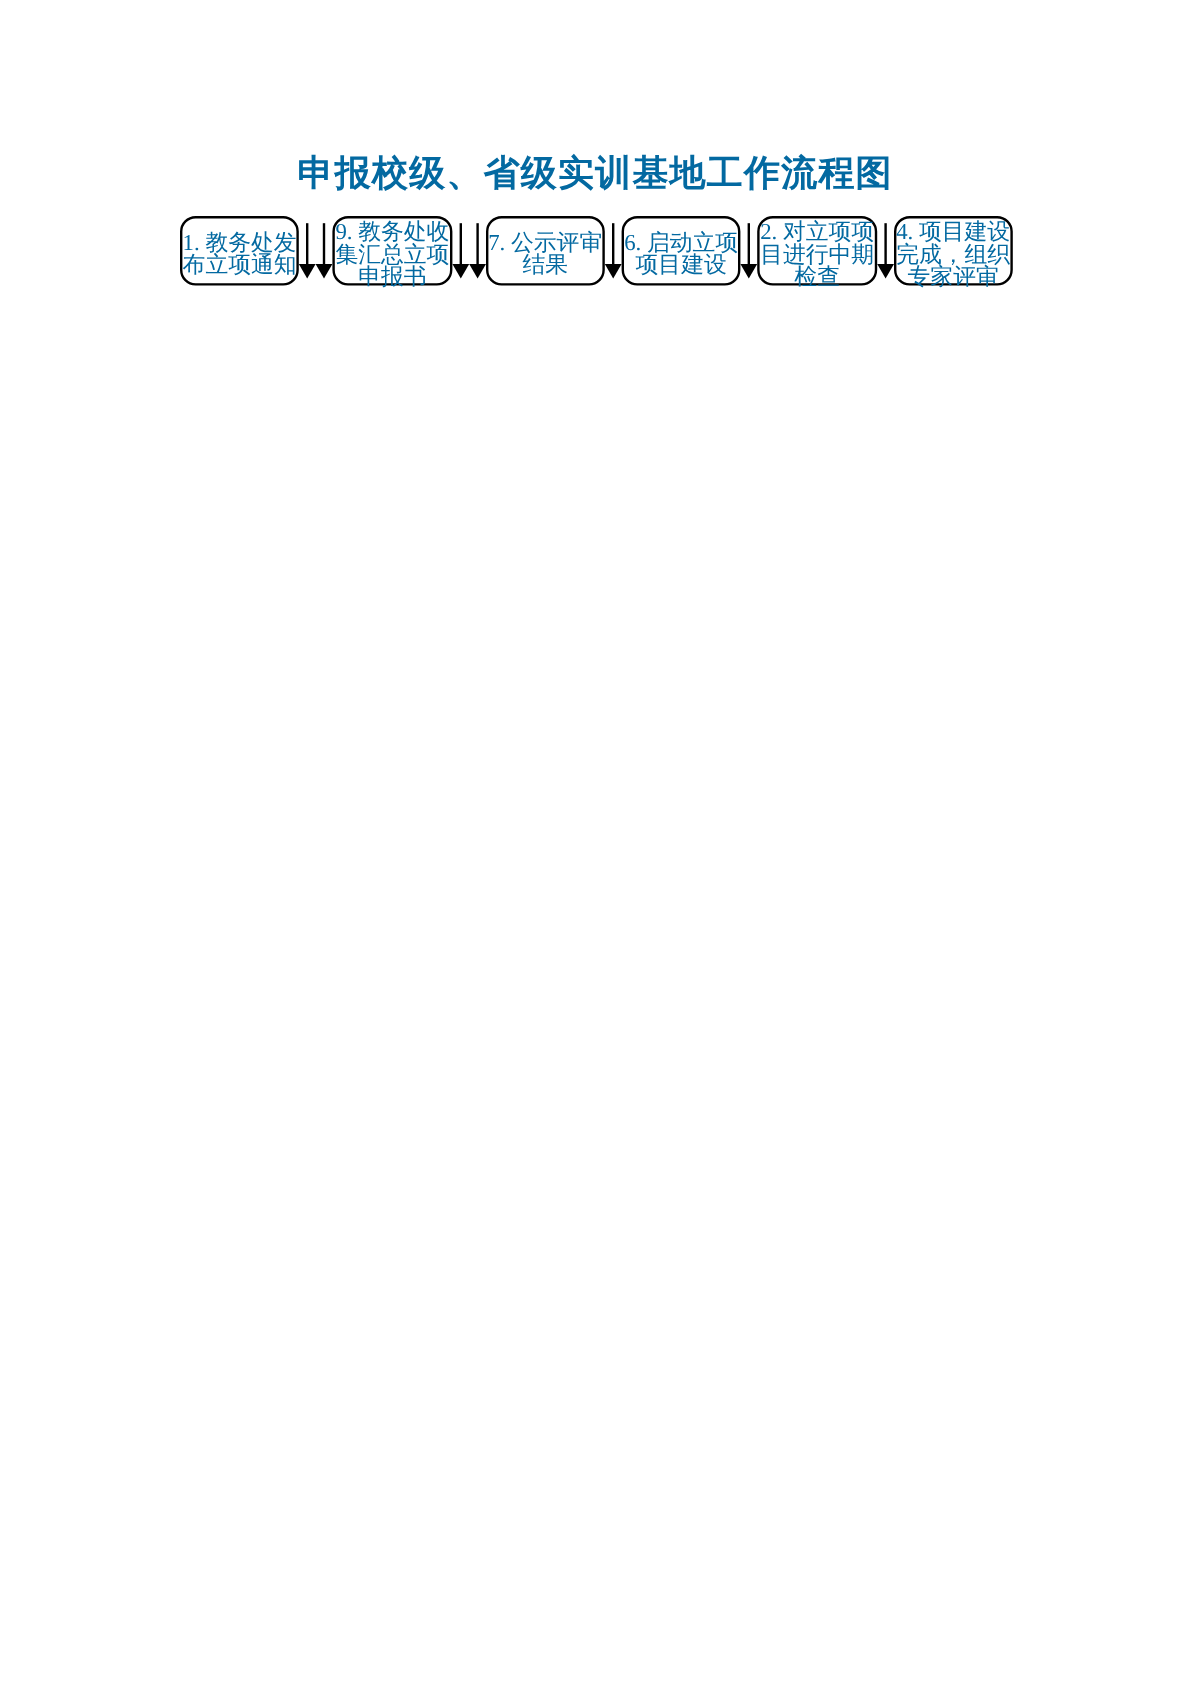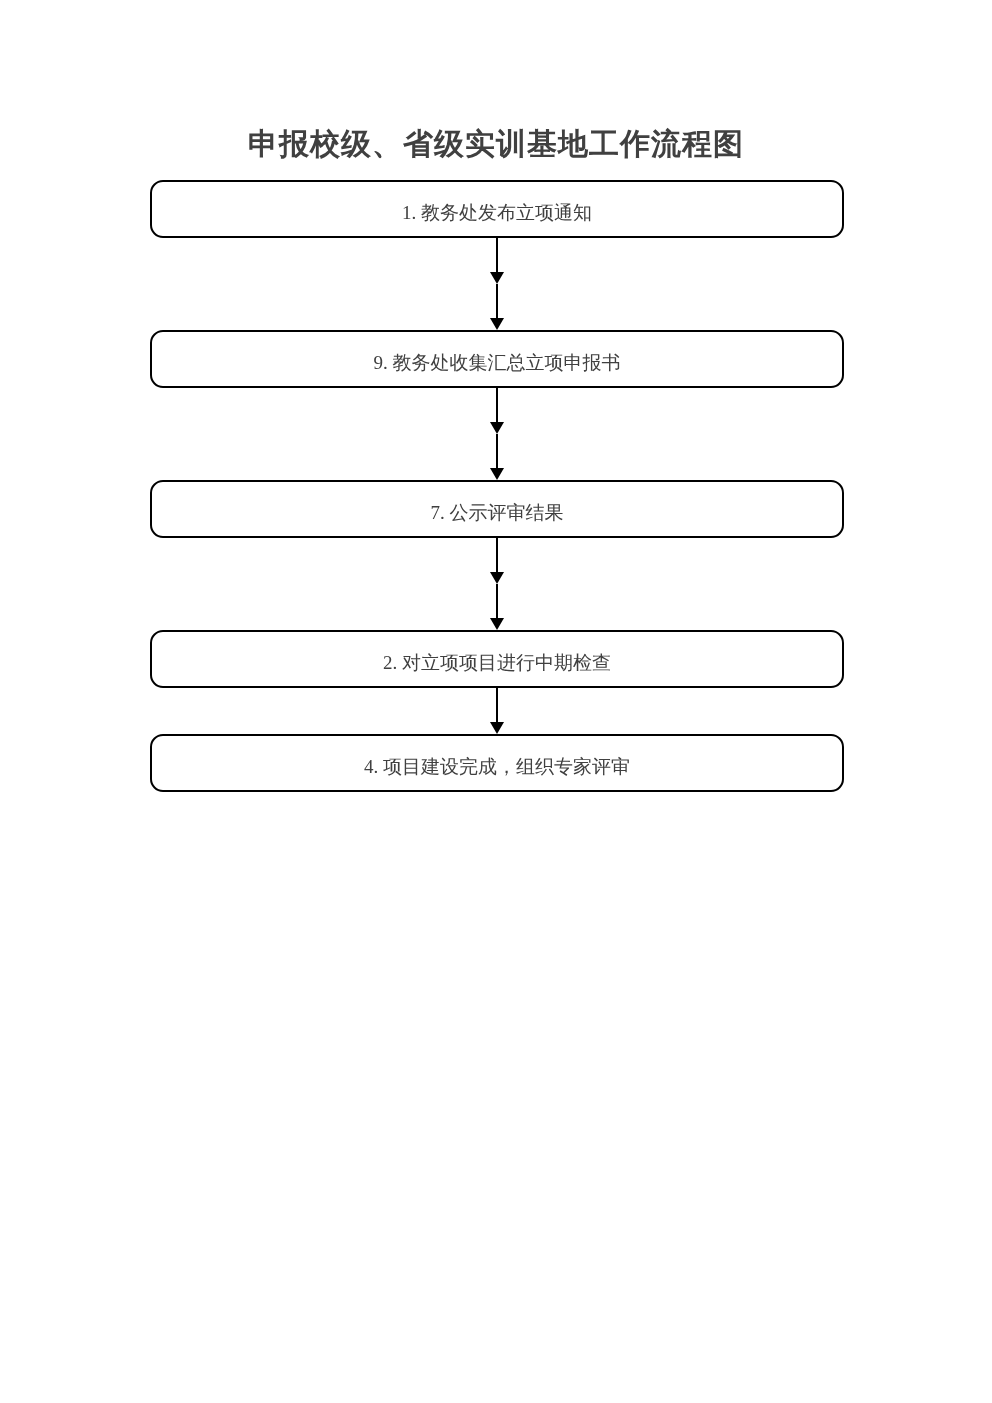--- a/index.html
+++ b/index.html
@@ -7,40 +7,40 @@
     padding: 0;
     background: #ffffff;
   }
   .page {
     position: relative;
     width: 992px;
     height: 1403px;
     background: #ffffff;
     overflow: hidden;
     font-family: "Liberation Serif", serif;
-    color: #404040;
+    color: #0369a1;
   }
   .doc-title {
     position: absolute;
     top: 124px;
     left: 0;
     width: 100%;
     text-align: center;
     font-size: 30px;
     font-weight: bold;
     letter-spacing: 1px;
     white-space: pre;
   }
   .flow {
     position: absolute;
     top: 180px;
     left: 150px;
     width: 694px;
     display: flex;
-    flex-direction: column;
+    flex-direction: row;
     align-items: center;
   }
   .flow-step {
     box-sizing: border-box;
     width: 100%;
     height: 58px;
     border: 2px solid #000000;
     border-radius: 13px;
     background: #ffffff;
     display: flex;
@@ -109,20 +109,23 @@
     </div>
 
     <div class="flow-step">
       <span class="flow-step-label">7. 公示评审结果</span>
     </div>
     <div class="flow-arrow">
       <div class="shaft"></div>
       <div class="head"></div>
     </div>
 
+    <div class="flow-step">
+      <span class="flow-step-label">6. 启动立项项目建设</span>
+    </div>
     <div class="flow-arrow">
       <div class="shaft"></div>
       <div class="head"></div>
     </div>
 
     <div class="flow-step">
       <span class="flow-step-label">2. 对立项项目进行中期检查</span>
     </div>
     <div class="flow-arrow">
       <div class="shaft"></div>

